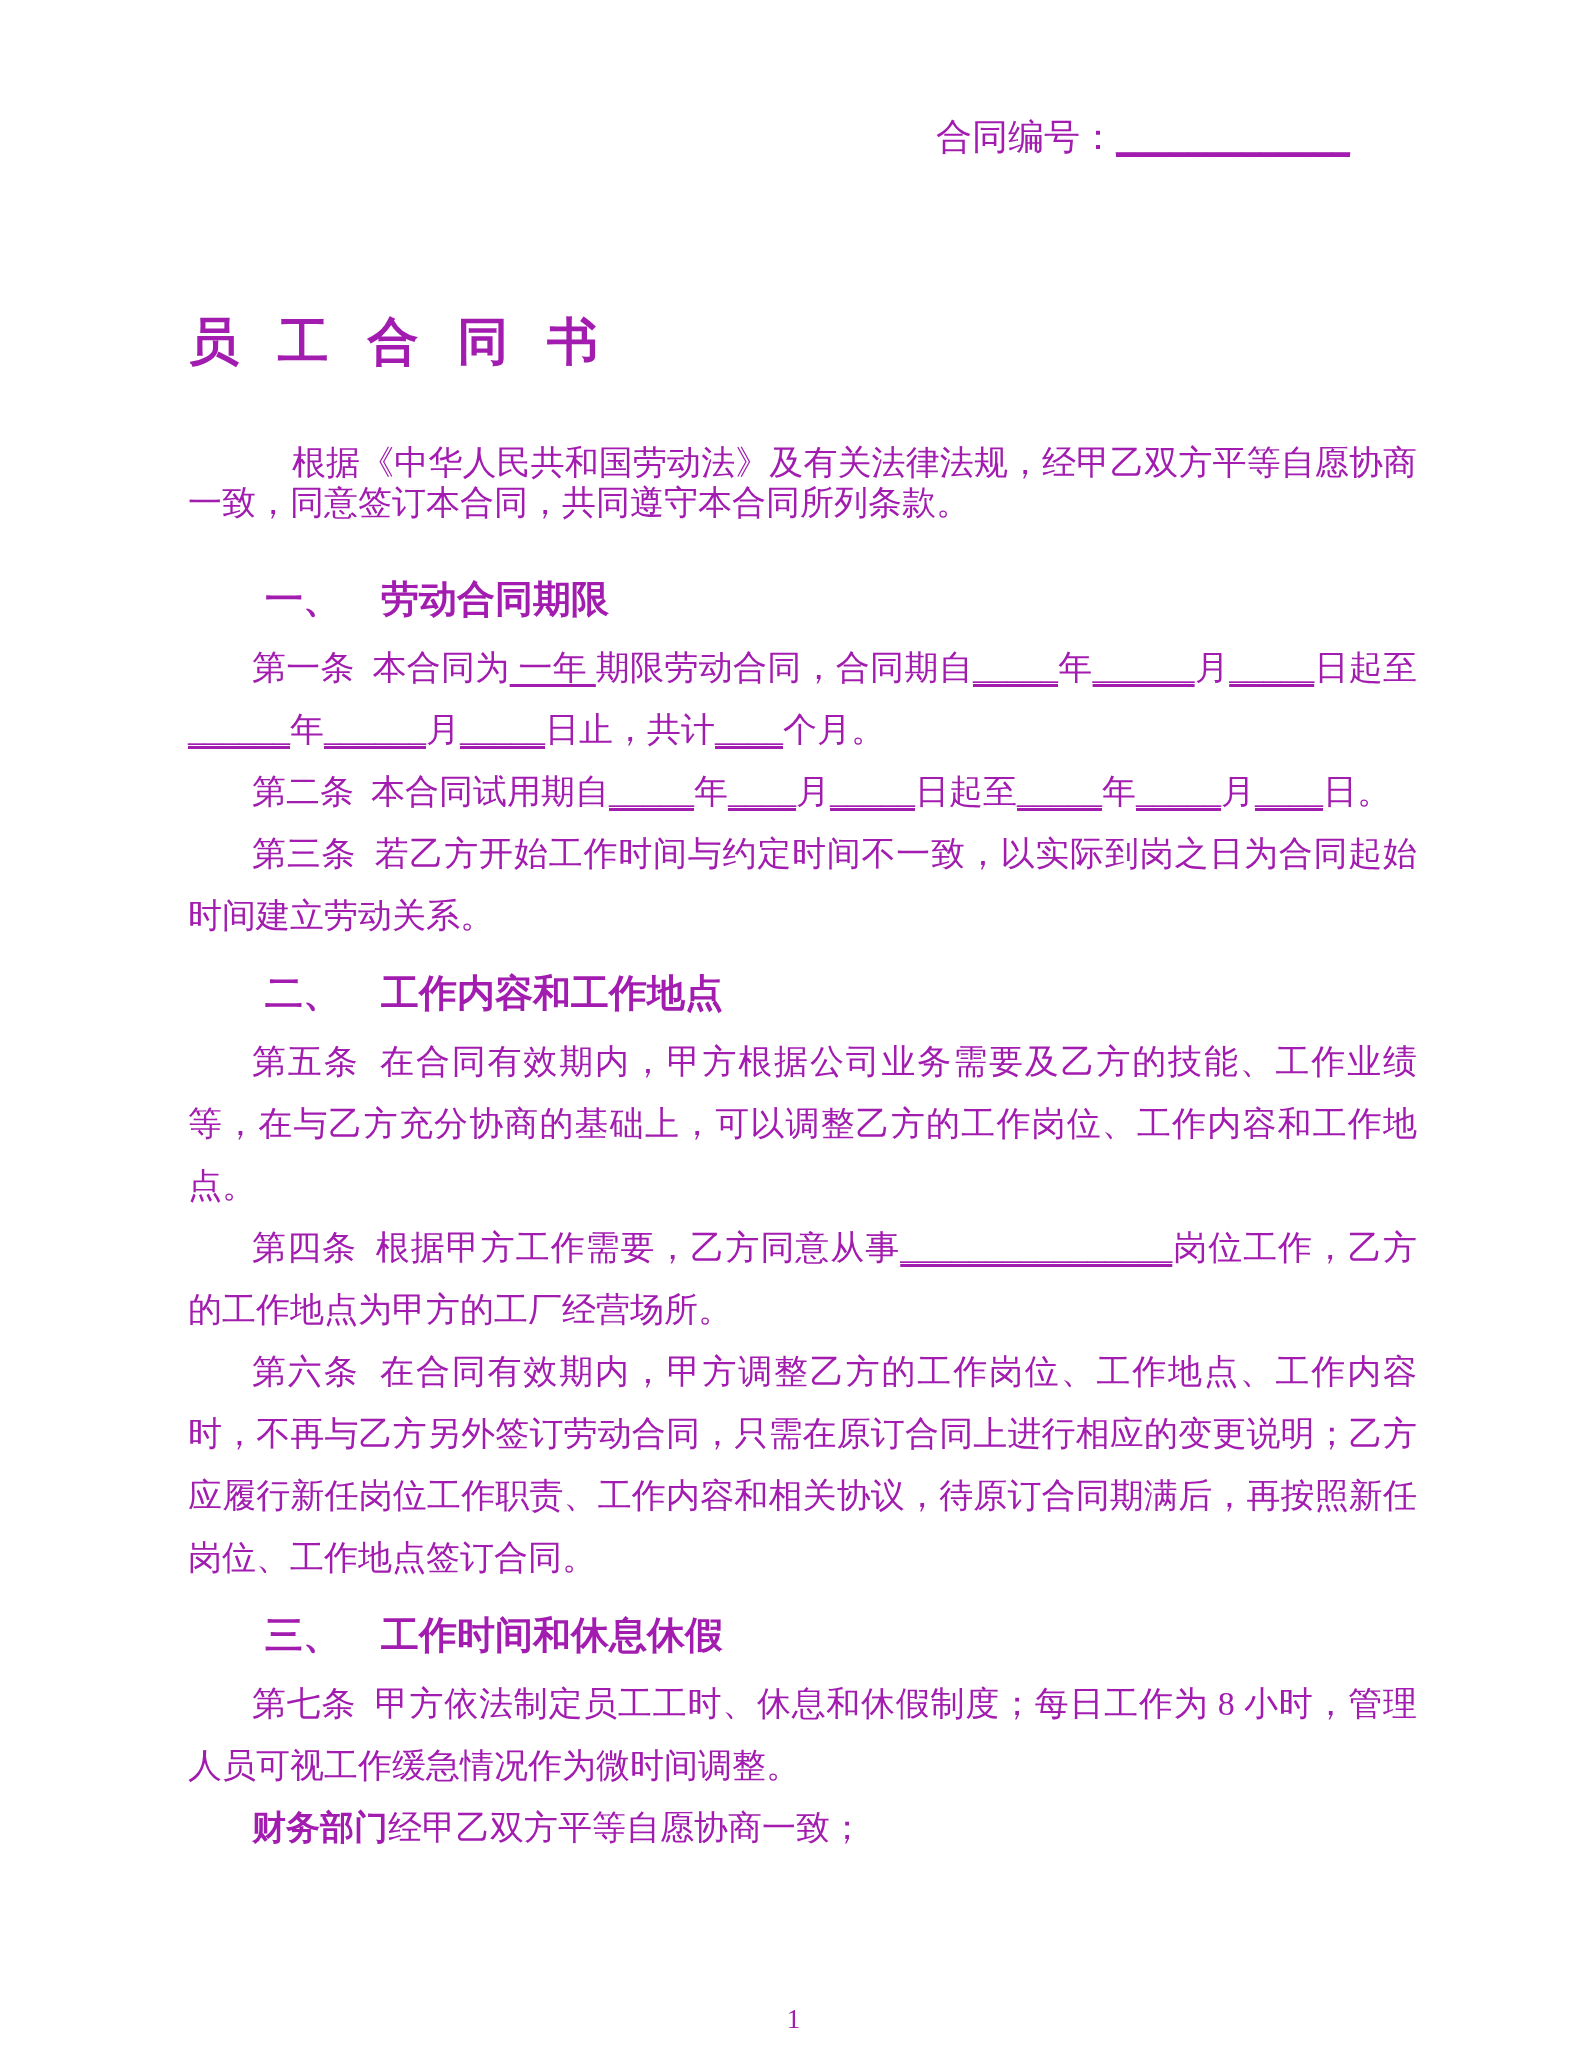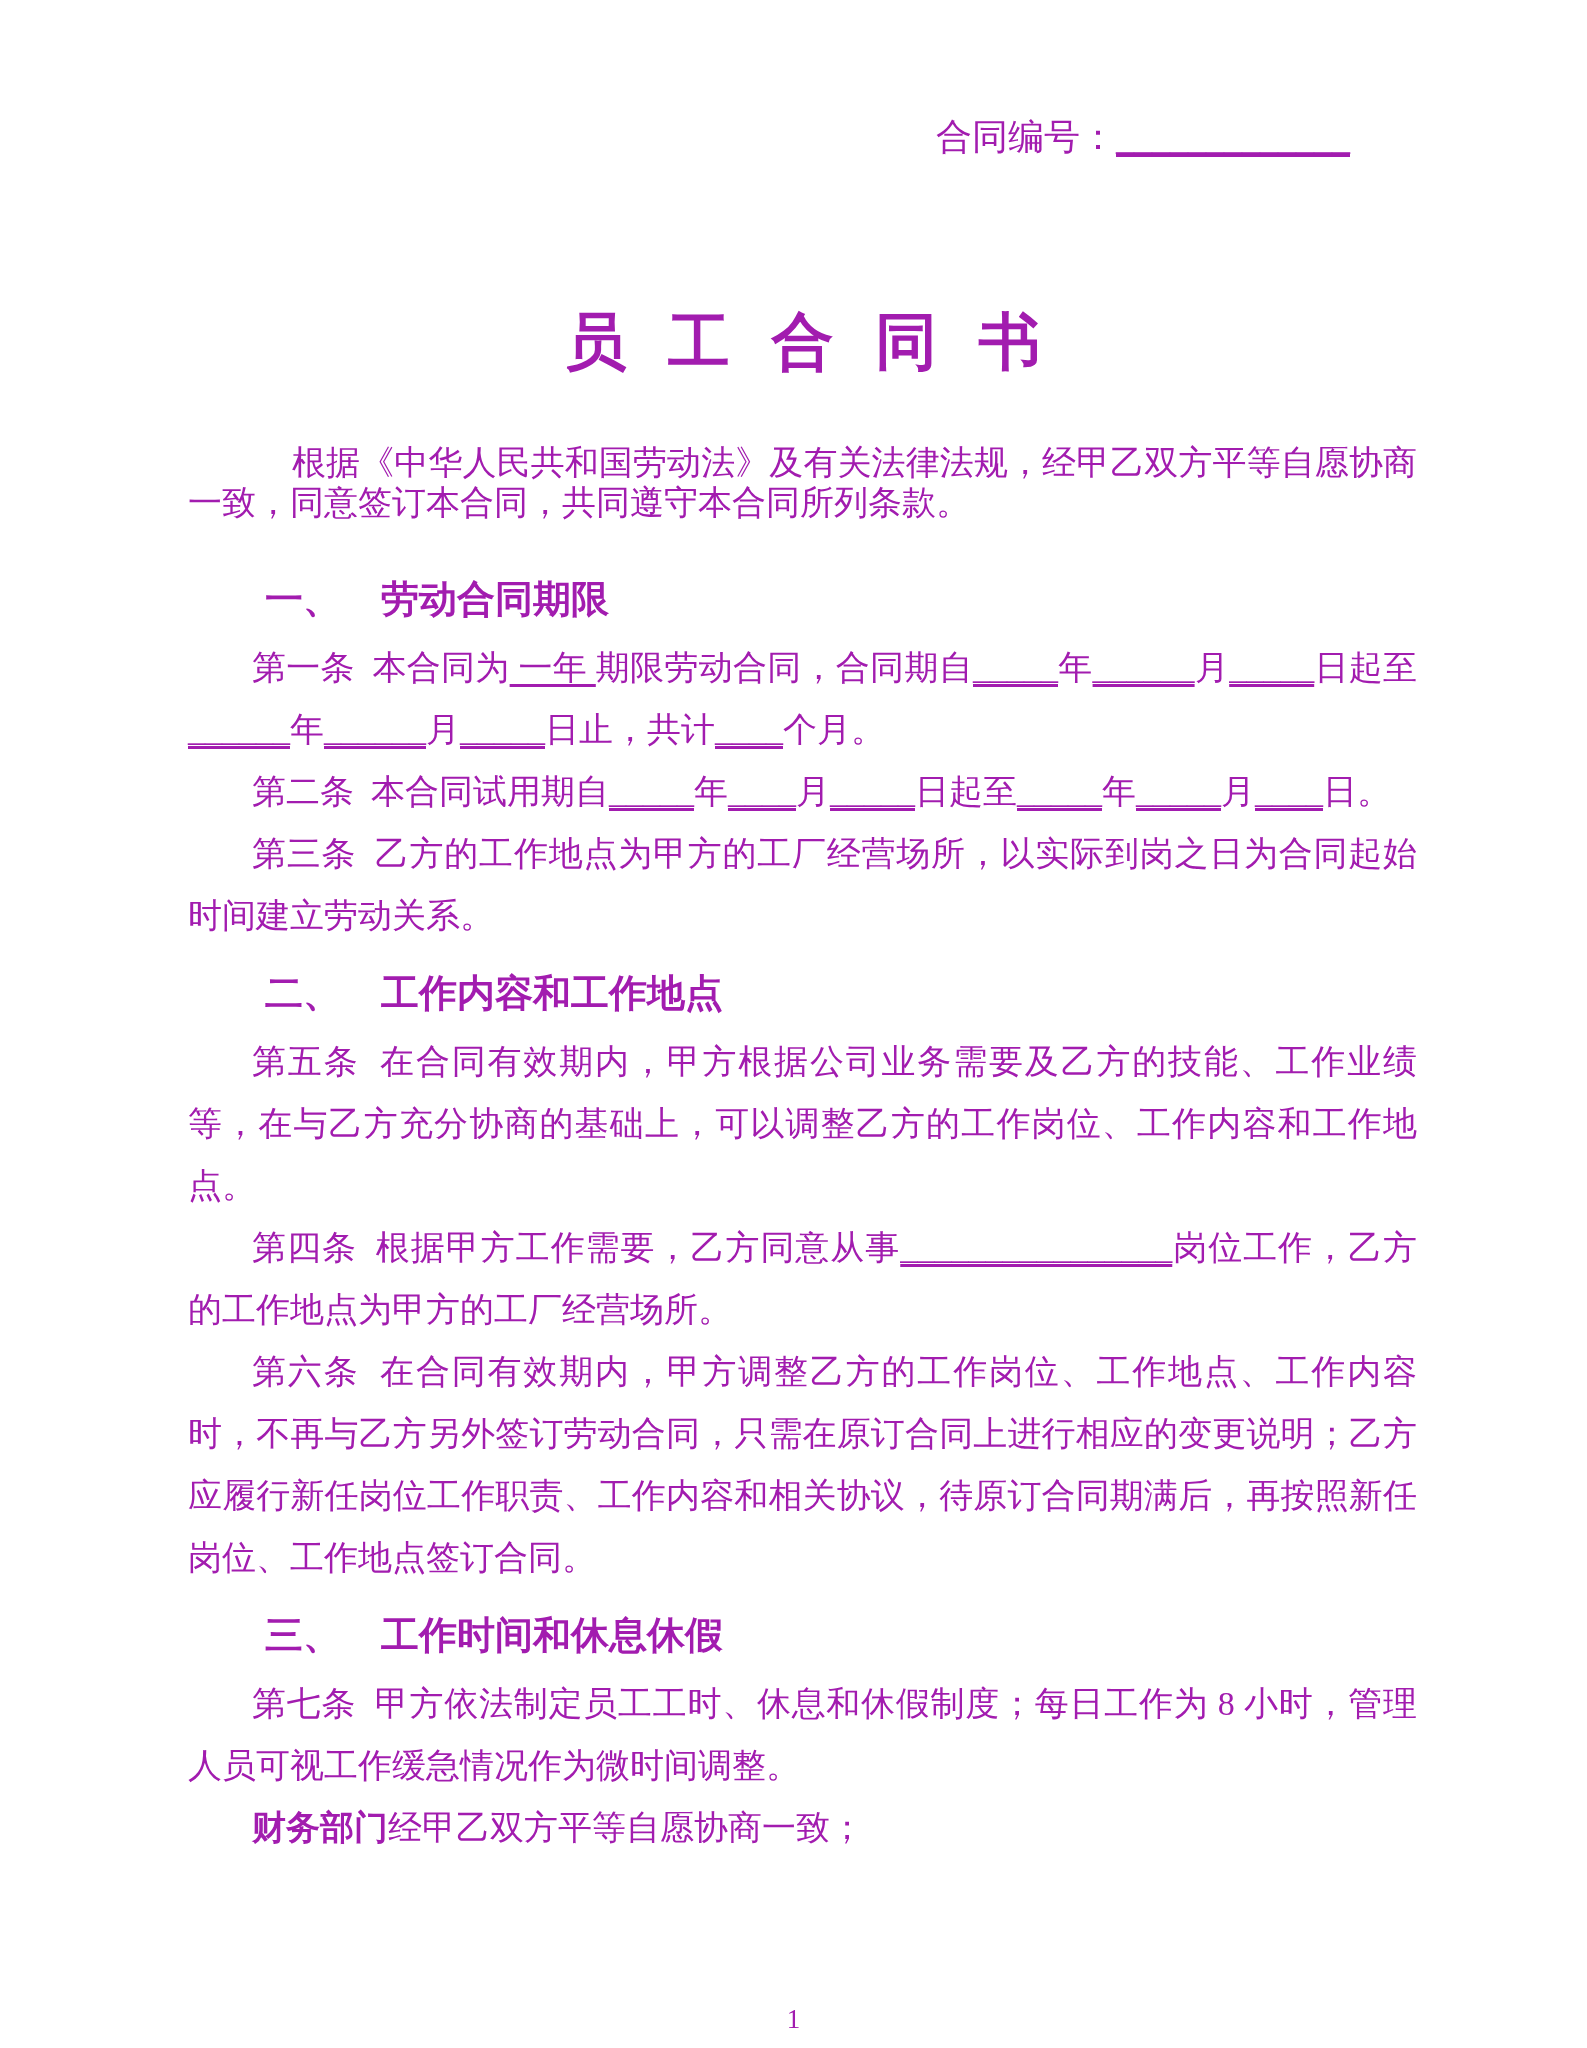--- a/index.html
+++ b/index.html
@@ -17,22 +17,22 @@
   .contract-no {
     margin-top: 115px;
     margin-right: 67px;
     text-align: right;
     font-size: 36px;
     line-height: 44px;
     white-space: pre;
   }
   .doc-title {
     margin: 140px 0 0 0;
-    text-align: center;
-    font-size: 62px;
+    text-align: left;
+    font-size: 51px;
     line-height: 86px;
     font-weight: bold;
     word-spacing: 26px;
     white-space: pre;
   }
   .para {
     margin: 0;
     font-size: 34px;
     line-height: 62px;
     text-align: justify;
@@ -76,21 +76,21 @@
   <h1 class="doc-title">员 工 合 同 书</h1>
 
   <p class="para intro">根据《中华人民共和国劳动法》及有关法律法规，经甲乙双方平等自愿协商一致，同意签订本合同，共同遵守本合同所列条款。</p>
 
   <h2 class="heading first"><span class="h-num">一、</span><span>劳动合同期限</span></h2>
 
   <p class="para clause"><span>第一条  本合同为</span><span class="u"> 一年 </span><span>期限劳动合同，合同期自</span><span class="blank">_____</span><span>年</span><span class="blank">______</span><span>月</span><span class="blank">_____</span><span>日起至</span><span class="blank">______</span><span>年</span><span class="blank">______</span><span>月</span><span class="blank">_____</span><span>日止，共计</span><span class="blank">____</span><span>个月。</span></p>
 
   <p class="para clause"><span>第二条  本合同试用期自</span><span class="blank">_____</span><span>年</span><span class="blank">____</span><span>月</span><span class="blank">_____</span><span>日起至</span><span class="blank">_____</span><span>年</span><span class="blank">_____</span><span>月</span><span class="blank">____</span><span>日。</span></p>
 
-  <p class="para clause">第三条  乙方的工作地点为甲方的工厂经营场所，以实际到岗之日为合同起始时间建立劳动关系。</p>
+  <p class="para clause">第三条  若乙方开始工作时间与约定时间不一致，以实际到岗之日为合同起始时间建立劳动关系。</p>
 
   <h2 class="heading"><span class="h-num">二、</span><span>工作内容和工作地点</span></h2>
 
   <p class="para clause">第五条  在合同有效期内，甲方根据公司业务需要及乙方的技能、工作业绩等，在与乙方充分协商的基础上，可以调整乙方的工作岗位、工作内容和工作地点。</p>
 
   <p class="para clause"><span>第四条  根据甲方工作需要，乙方同意从事</span><span class="blank">________________</span><span>岗位工作，乙方的工作地点为甲方的工厂经营场所。</span></p>
 
   <p class="para clause">第六条  在合同有效期内，甲方调整乙方的工作岗位、工作地点、工作内容时，不再与乙方另外签订劳动合同，只需在原订合同上进行相应的变更说明；乙方应履行新任岗位工作职责、工作内容和相关协议，待原订合同期满后，再按照新任岗位、工作地点签订合同。</p>
 
   <h2 class="heading"><span class="h-num">三、</span><span>工作时间和休息休假</span></h2>

